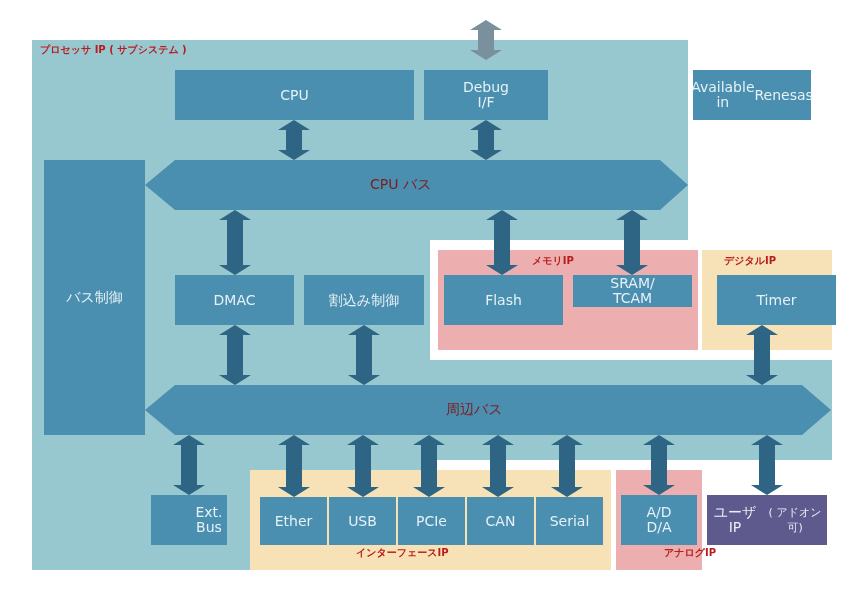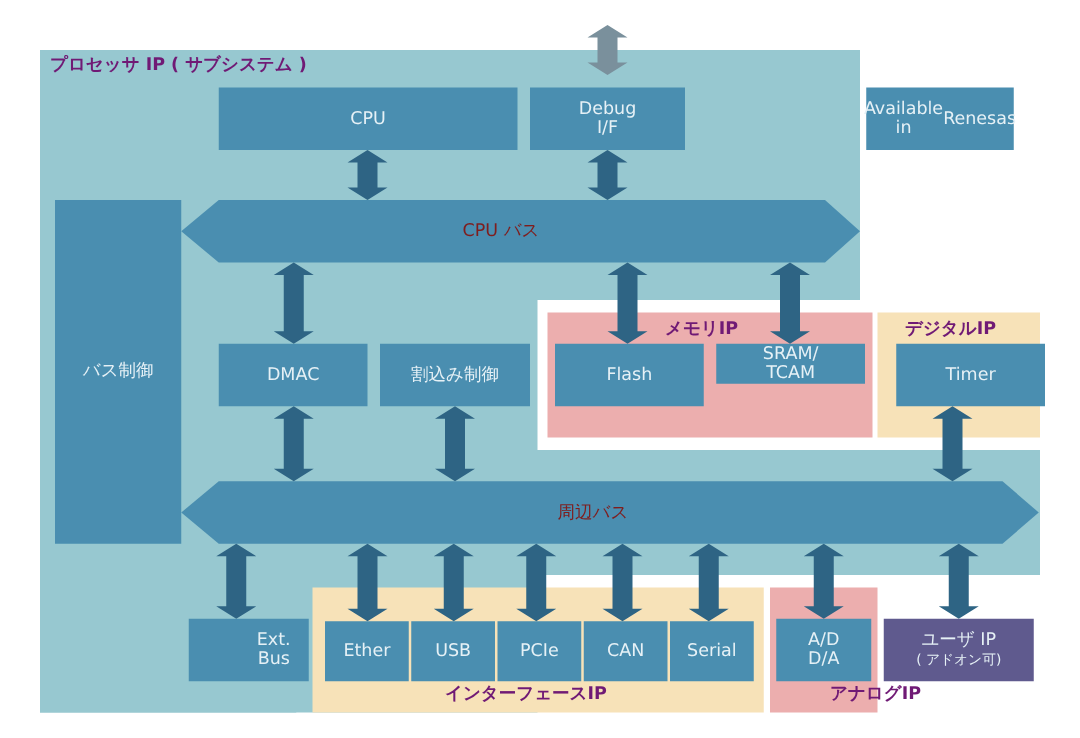--- a/index.html
+++ b/index.html
@@ -2,21 +2,21 @@
 <html><head>
 <meta charset="utf-8">
 <style>
   html, body { margin: 0; padding: 0; background: #ffffff; }
   body { width: 864px; height: 590px; position: relative; overflow: hidden;
          font-family: "DejaVu Sans", "Liberation Sans", sans-serif; }
   .region { position: absolute; }
   .box { position: absolute; background: #4a8eb0; color: #e6f1f6; display: flex;
          align-items: center; justify-content: center; text-align: center;
          font-size: 14px; line-height: 15px; box-sizing: border-box; }
-  .label-bold { position: absolute; color: #701a75; font-weight: bold; font-size: 14px; white-space: nowrap; }
+  .label-bold { position: absolute; color: #b91c1c; font-weight: bold; font-size: 10px; white-space: nowrap; }
   svg.overlay { position: absolute; left: 0; top: 0; width: 864px; height: 590px; pointer-events: none; }
   .bus-text { position: absolute; color: #7f1d1d; font-size: 14px; white-space: nowrap; }
 </style>
 </head>
 <body>
 
 <div class="region" style="left:32px;top:40px;width:656px;height:200px;background:#97c8d0;"></div>
 <div class="region" style="left:32px;top:230px;width:398px;height:340px;background:#97c8d0;"></div>
 <div class="region" style="left:32px;top:360px;width:800px;height:100px;background:#97c8d0;"></div>
 <div class="region" style="left:32px;top:455px;width:205px;height:115px;background:#97c8d0;"></div>
@@ -67,21 +67,21 @@
 
 <div class="box" style="left:573px;top:275px;width:119px;height:32px;flex-direction:column;">
   <span>SRAM/</span>
   <span>TCAM</span>
 </div>
 
 <div class="box" style="left:707px;top:275px;width:119px;height:50px;margin-left:10px;">
   <span>Timer</span>
 </div>
 
-<div class="box" style="left:151px;top:495px;width:96px;height:50px;flex-direction:column;padding-left:40px;">
+<div class="box" style="left:151px;top:495px;width:76px;height:50px;flex-direction:column;padding-left:40px;">
   <span>Ext.</span>
   <span>Bus</span>
 </div>
 
 <div class="box" style="left:260px;top:497px;width:67px;height:48px;">
   <span>Ether</span>
 </div>
 <div class="box" style="left:329px;top:497px;width:67px;height:48px;">
   <span>USB</span>
 </div>
@@ -93,21 +93,21 @@
 </div>
 <div class="box" style="left:536px;top:497px;width:67px;height:48px;">
   <span>Serial</span>
 </div>
 
 <div class="box" style="left:621px;top:495px;width:76px;height:50px;flex-direction:column;">
   <span>A/D</span>
   <span>D/A</span>
 </div>
 
-<div class="box" style="left:707px;top:495px;width:120px;height:50px;flex-direction:column;background:#5f5a8e;">
+<div class="box" style="left:707px;top:495px;width:120px;height:50px;background:#5f5a8e;">
   <span style="font-size:14px;">ユーザ IP</span>
   <span style="font-size:11px;">( アドオン可)</span>
 </div>
 
 <svg class="overlay" viewBox="0 0 864 590">
   <polygon points="145,185 175,160 660,160 688,185 660,210 175,210" fill="#4a8eb0"></polygon>
   <polygon points="145,410 175,385 802,385 831,410 802,435 175,435" fill="#4a8eb0"></polygon>
   <g id="arrows">
       <polygon points="486,20 502,30 494,30 494,50 502,50 486,60 470,50 478,50 478,30 470,30" fill="#7a909c"></polygon>
       <polygon points="294,120 310,130 302,130 302,150 310,150 294,160 278,150 286,150 286,130 278,130" fill="#2e6484"></polygon>

